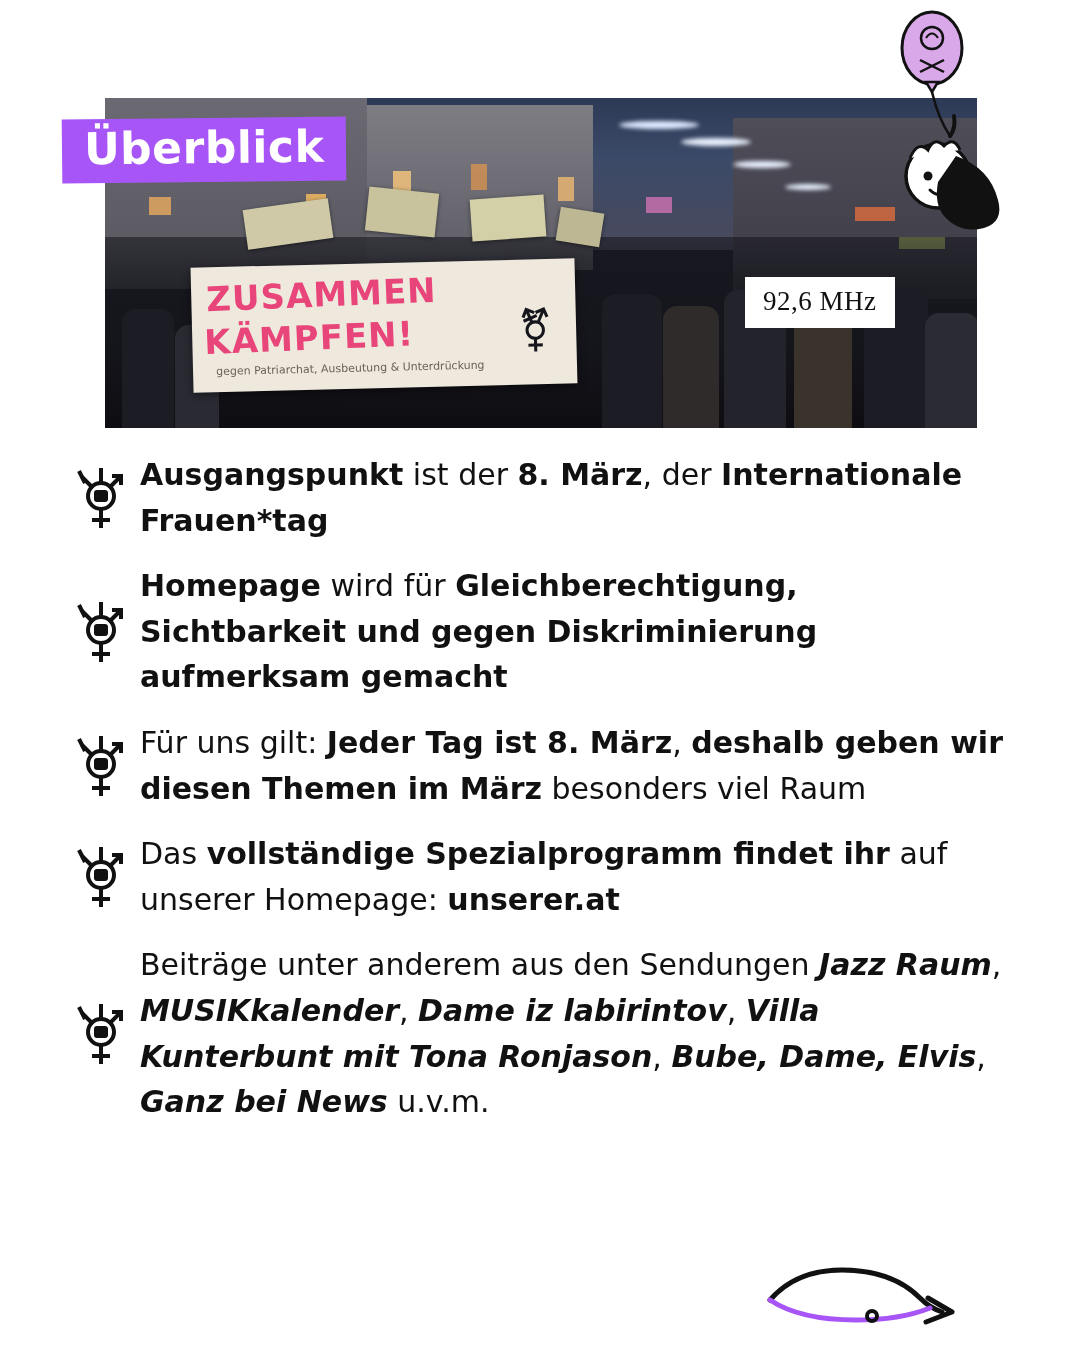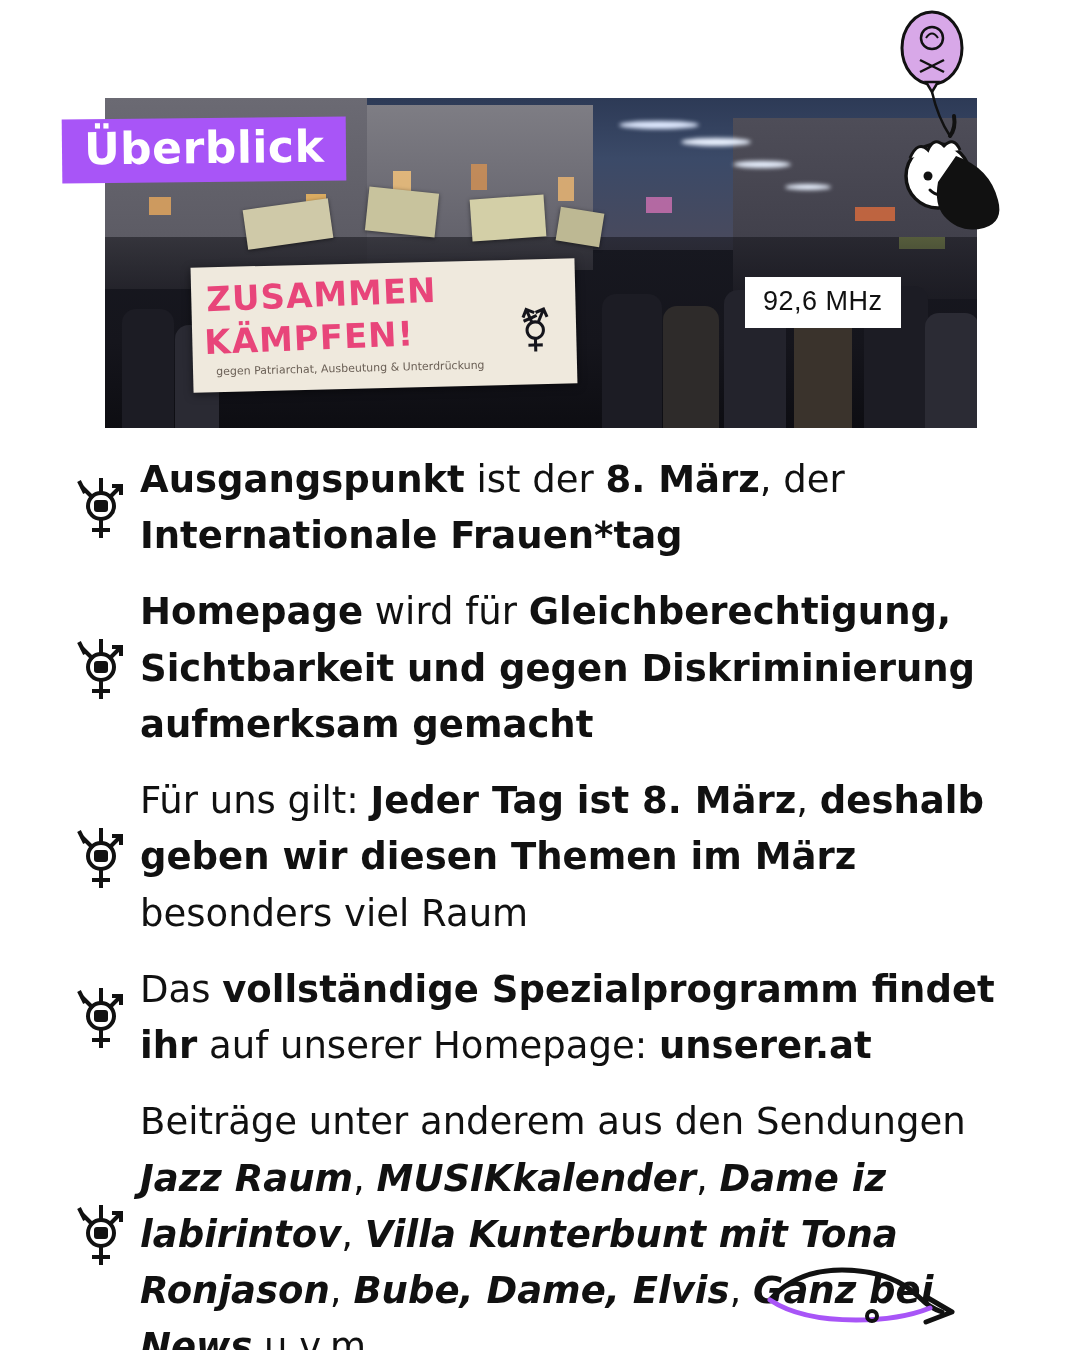--- a/index.html
+++ b/index.html
@@ -146,21 +146,21 @@
   }
 
   
   .freq {
     position: absolute;
     left: 745px;
     top: 277px;
     background: #ffffff;
     padding: 9px 18px 11px 18px;
     z-index: 40;
-    font-family: Liberation Sans, sans-serif;
+    font-family: Liberation Serif, serif;
     font-size: 27px;
     color: #111;
     letter-spacing: .5px;
   }
 
   
   .balloon-wrap {
     position: absolute;
     left: 860px;
     top: 8px;
@@ -182,21 +182,21 @@
     margin-bottom: 20px;
   }
   .bullet {
     width: 78px;
     min-width: 78px;
     display: flex;
     justify-content: center;
     align-items: center;
   }
   .txt {
-    font-size: 37px;
+    font-size: 30px;
     line-height: 1.52;
     color: #111111;
     padding-right: 8px;
   }
   .txt b { font-weight: bold; }
   .txt i { font-style: italic; font-weight: bold; }
 
   
   .arrow {
     position: absolute;

